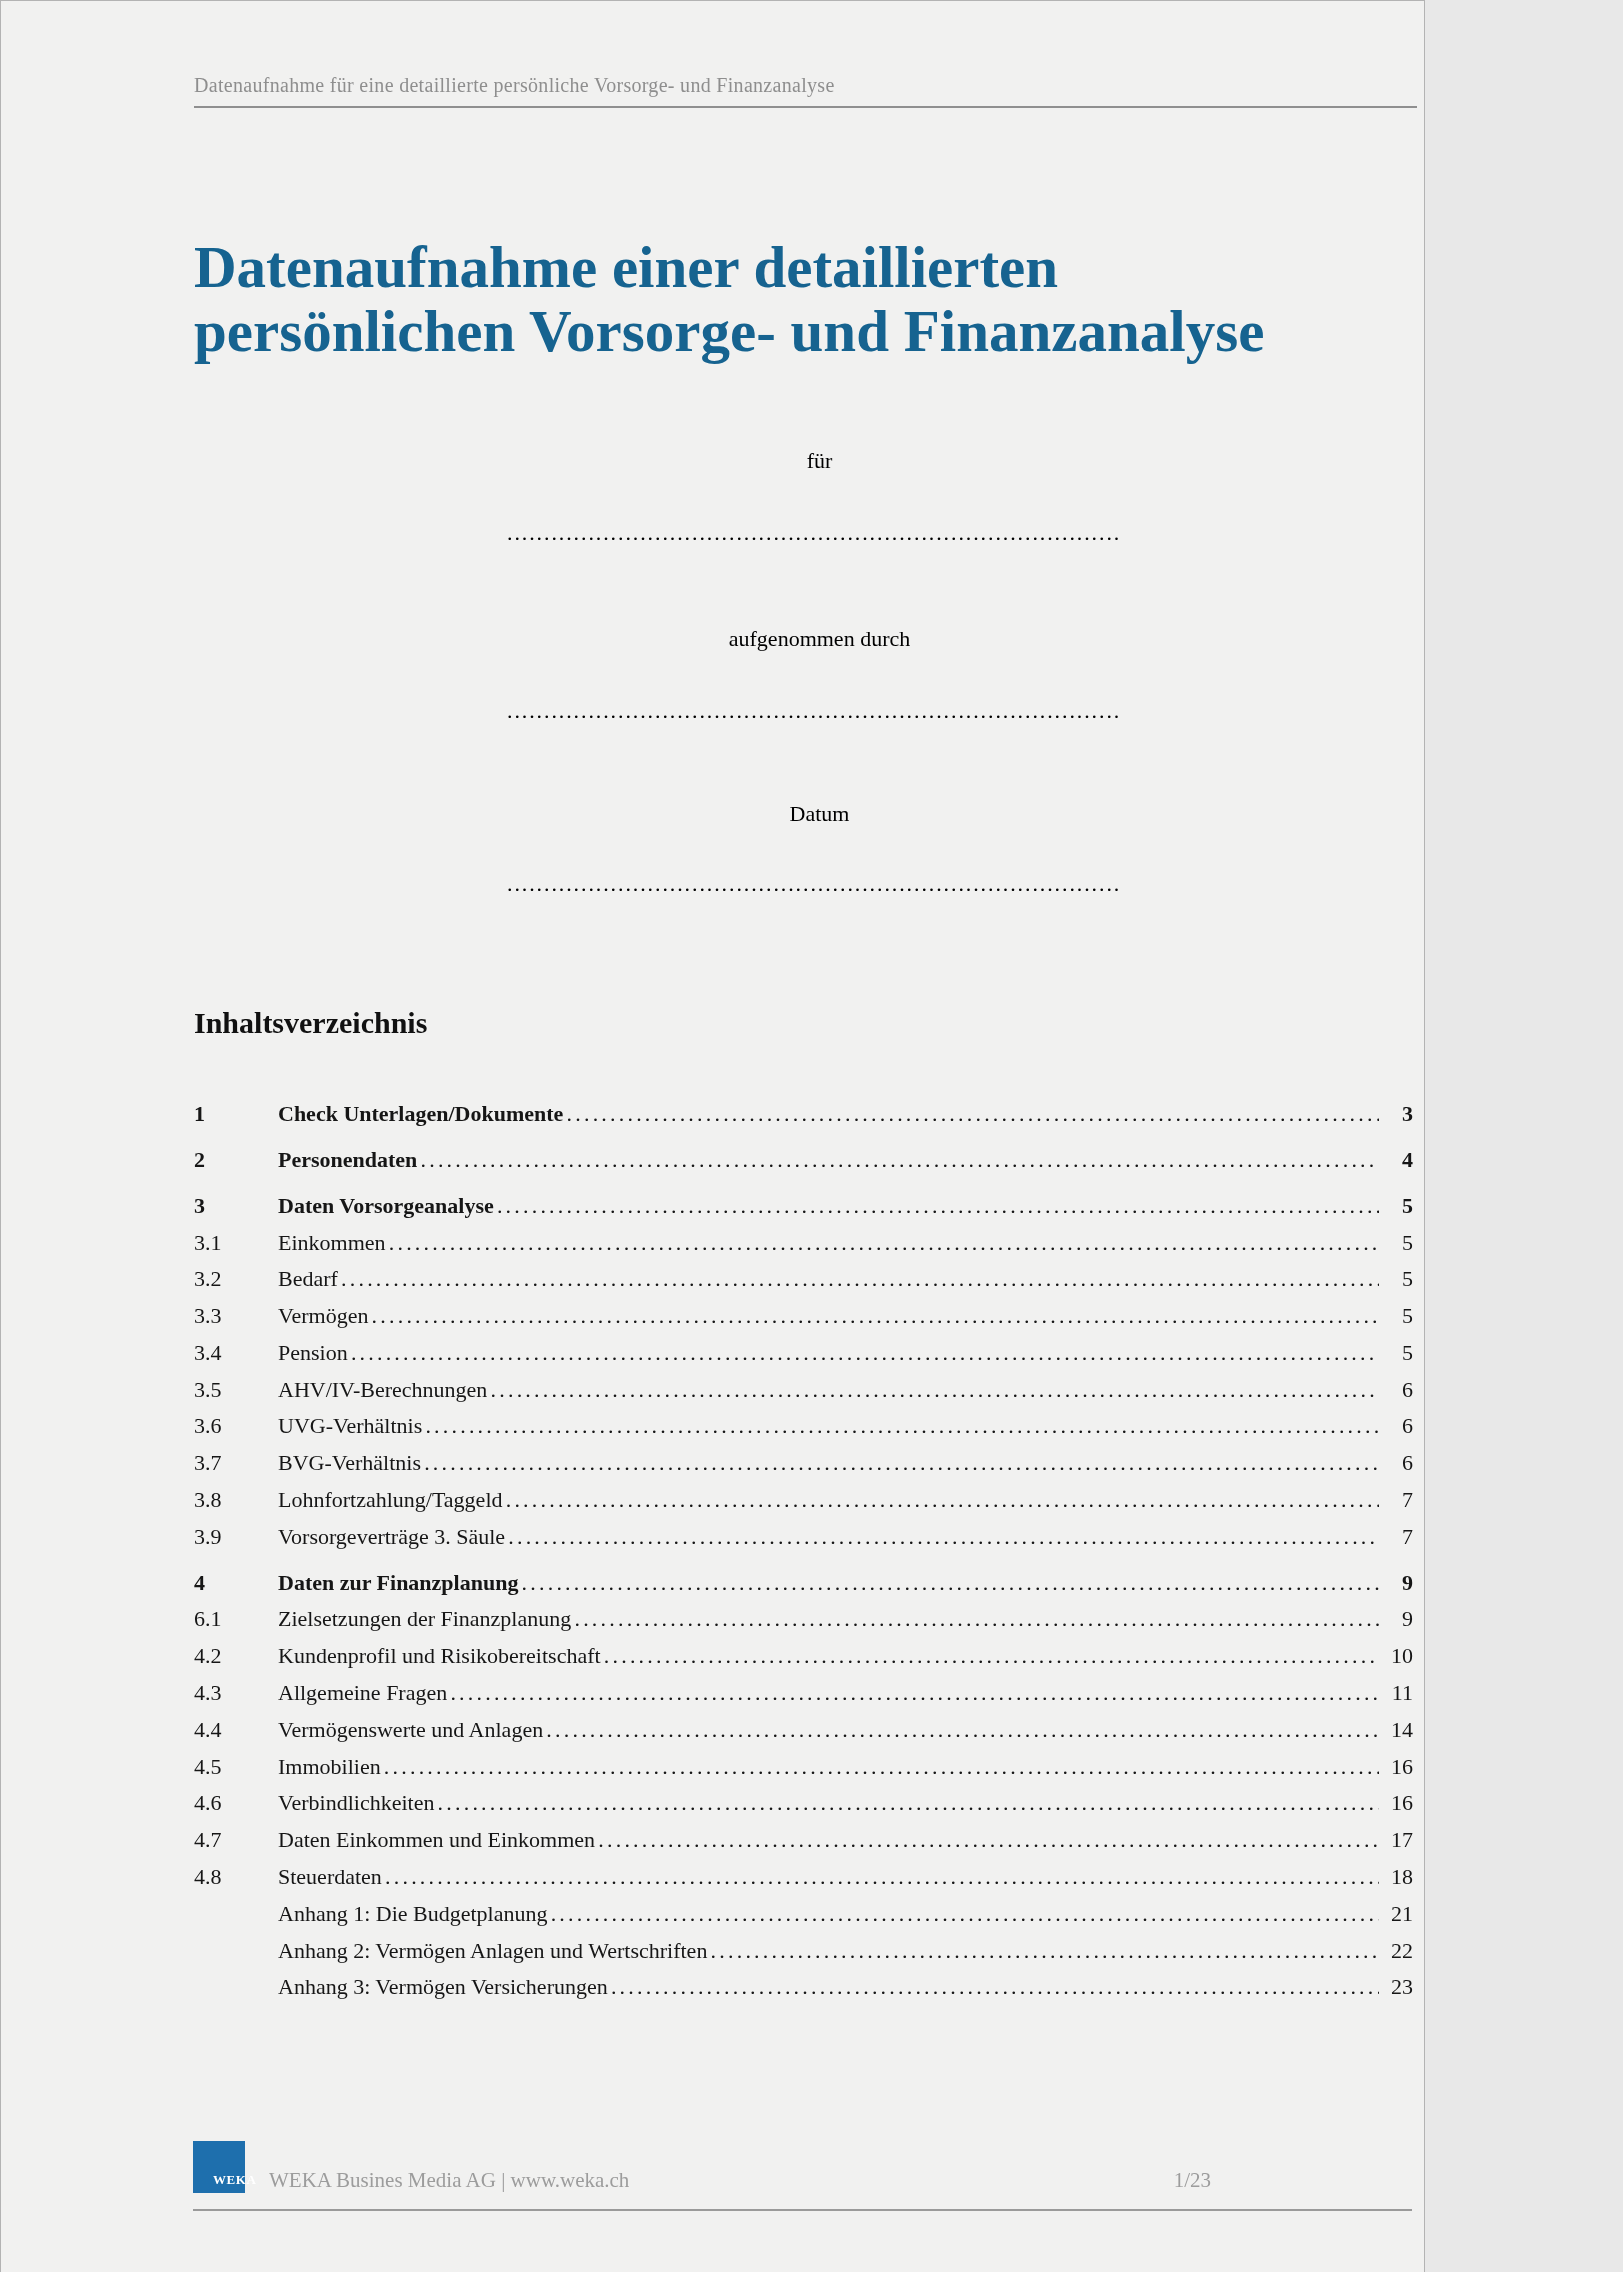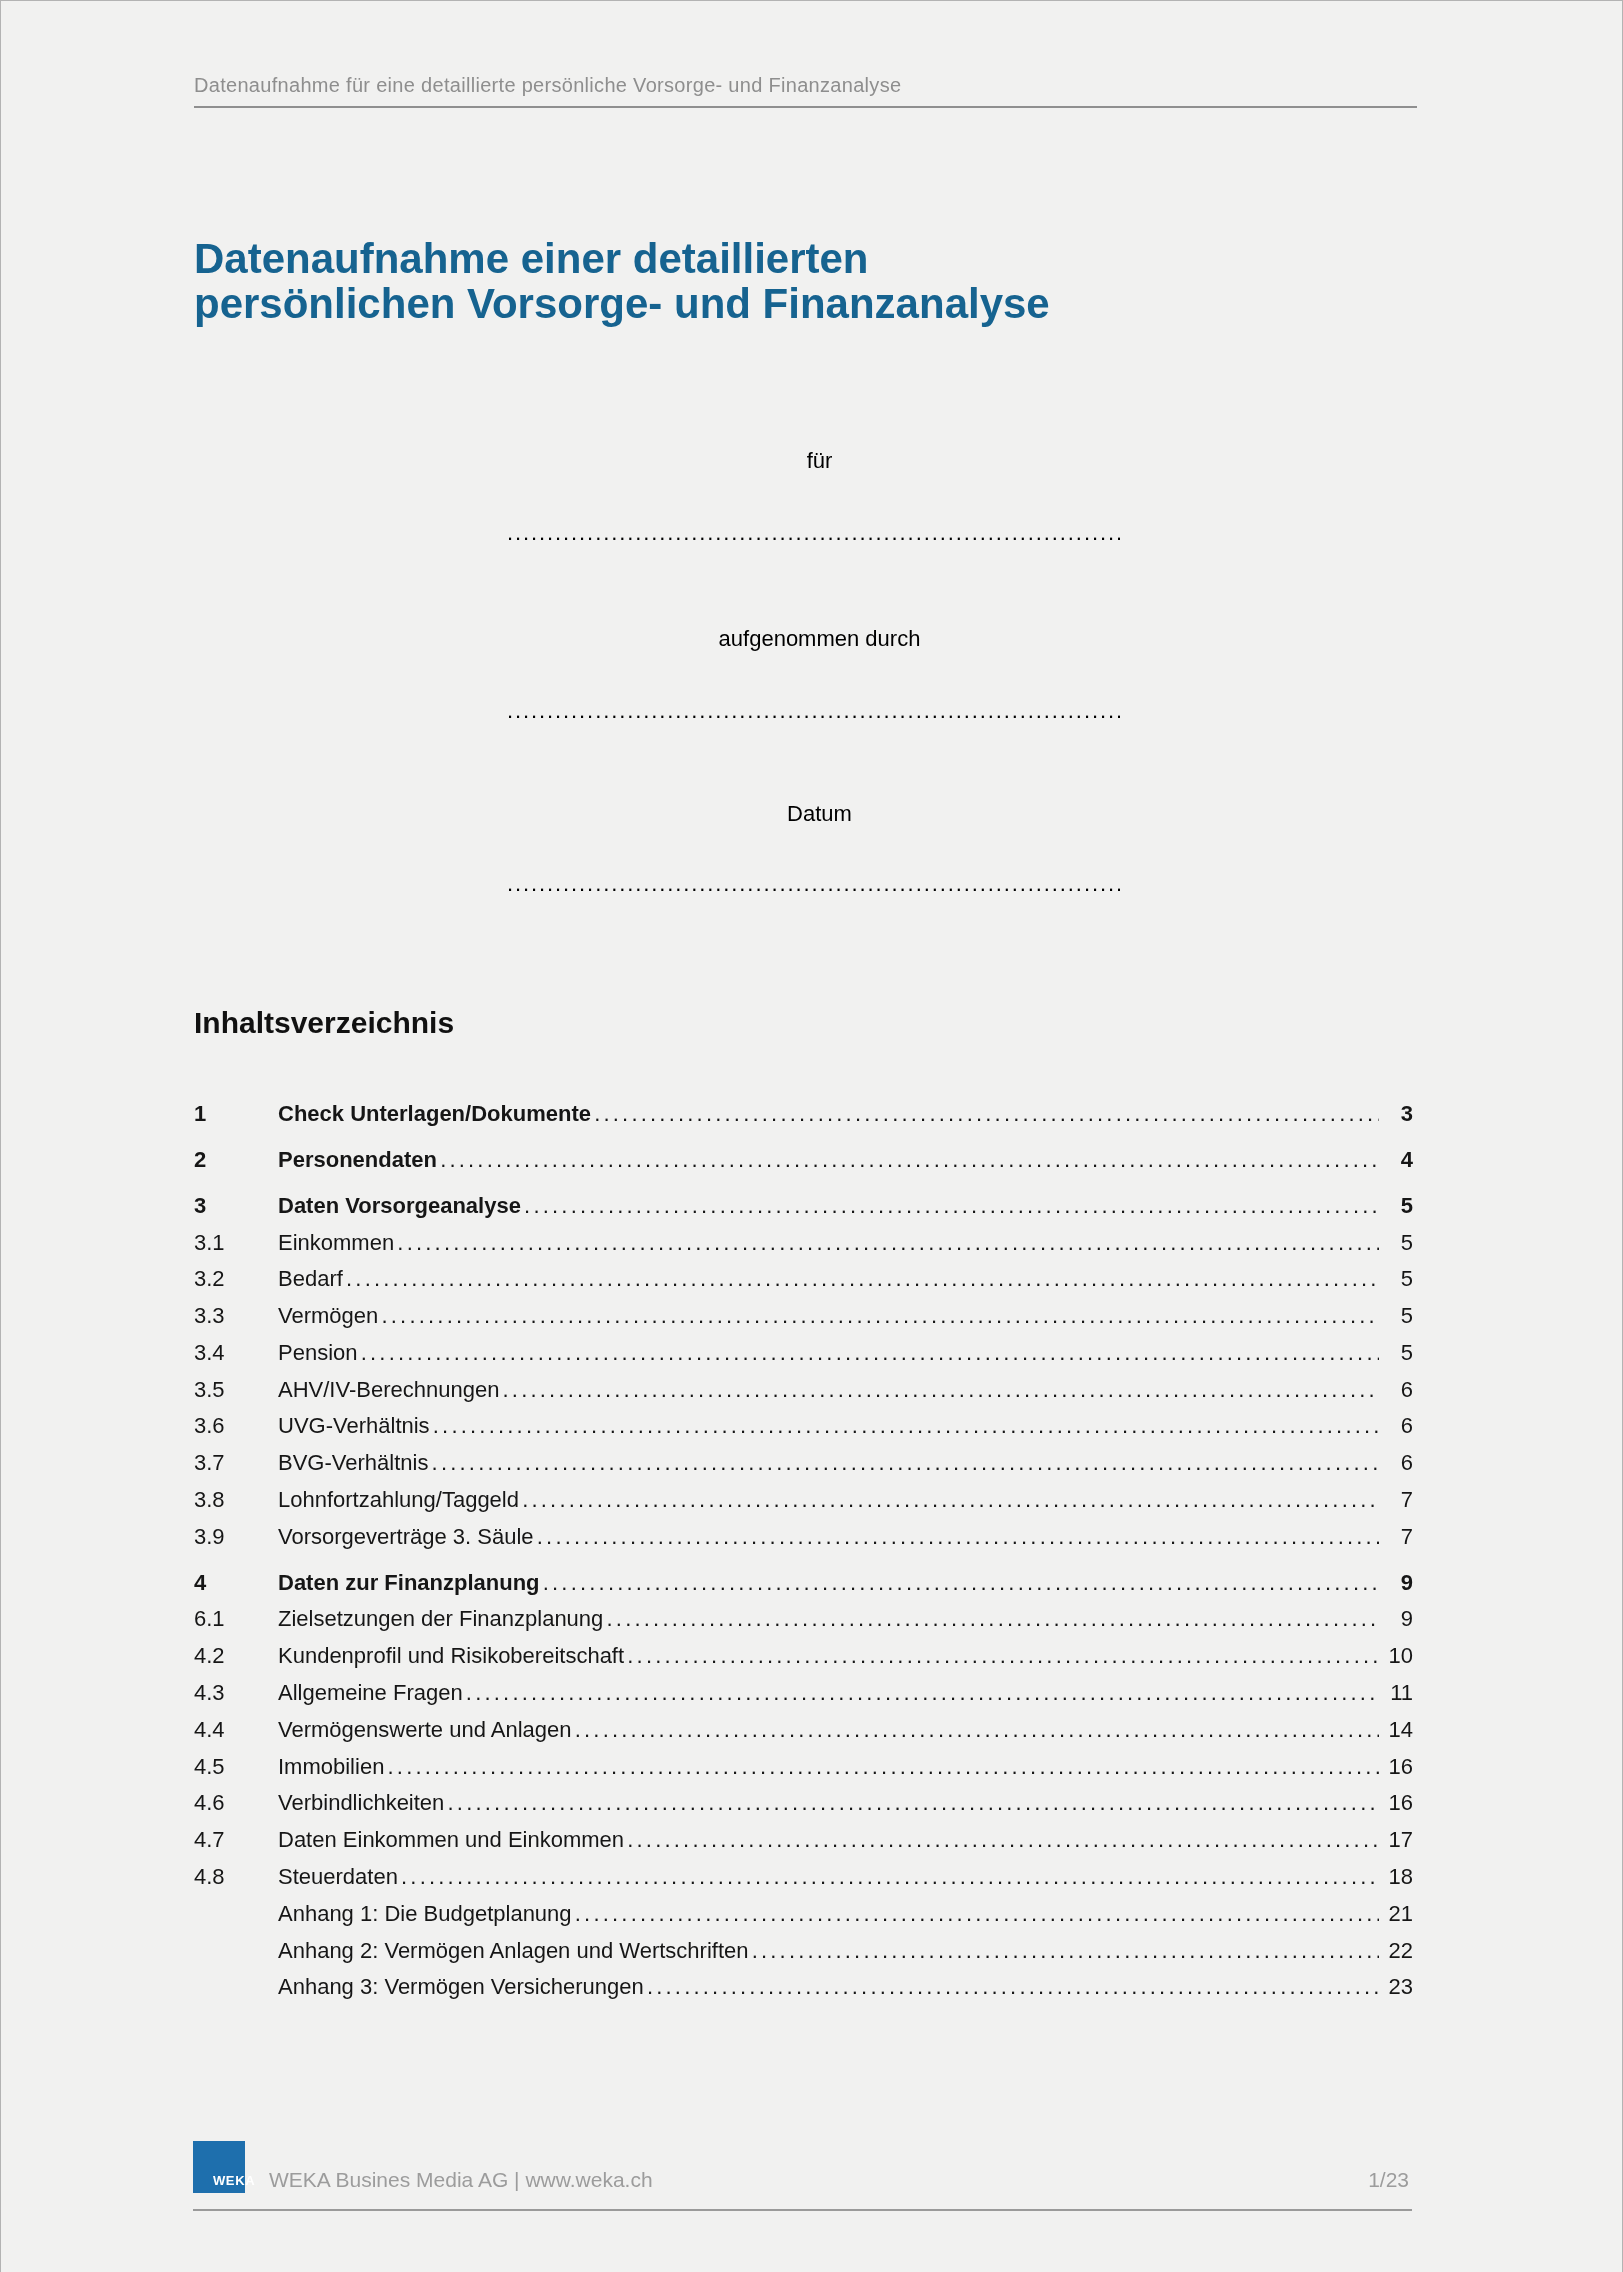--- a/index.html
+++ b/index.html
@@ -1,32 +1,32 @@
 <!DOCTYPE html>
 <html style="font-size:10.4px"><head>
 <meta charset="utf-8">
 <style>
   html,body{margin:0;padding:0;background:#e8e8e8;}
   .page{
     position:relative;
-    width:1623px;height:2273px;
+    width:1425px;height:2273px;
     background:#f1f1f0;
     border:1.3px solid #b3b3b3;
     box-sizing:border-box;
-    font-family:Liberation Sans, sans-serif;
+    font-family:Liberation Serif, serif;
     overflow:hidden;
   }
   
   .header-block{position:absolute;left:193px;top:73px;width:1223px;}
   .header-title{font-size:20px;color:#8e8e8e;letter-spacing:0.3px;white-space:nowrap;}
   .header-rule{height:1.9px;background:#8f8f8f;margin-top:9px;}
   
   .doc-title{
     position:absolute;left:193px;top:235px;width:1234px;
-    font-size:42px;font-weight:bold;color:#166390;line-height:1.08;
+    font-size:59px;font-weight:bold;color:#166390;line-height:1.08;
   }
   
   .fill-label{
     position:absolute;left:207px;width:1223px;text-align:center;
     font-size:22px;color:#000;
   }
   .fill-label.l1{top:447px;}
   .fill-label.l2{top:625px;}
   .fill-label.l3{top:800px;}
   .dotline{

